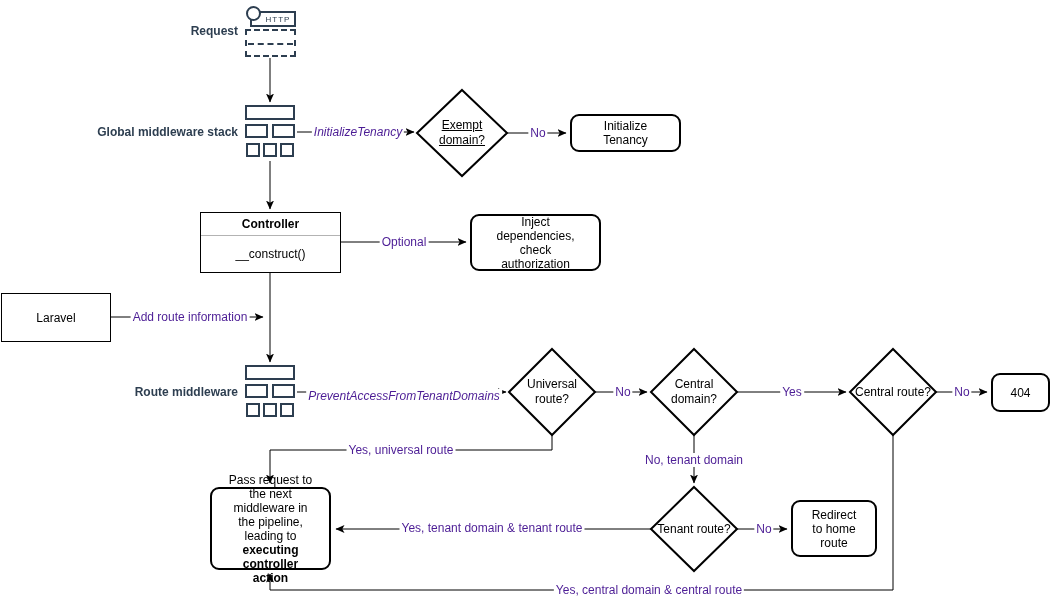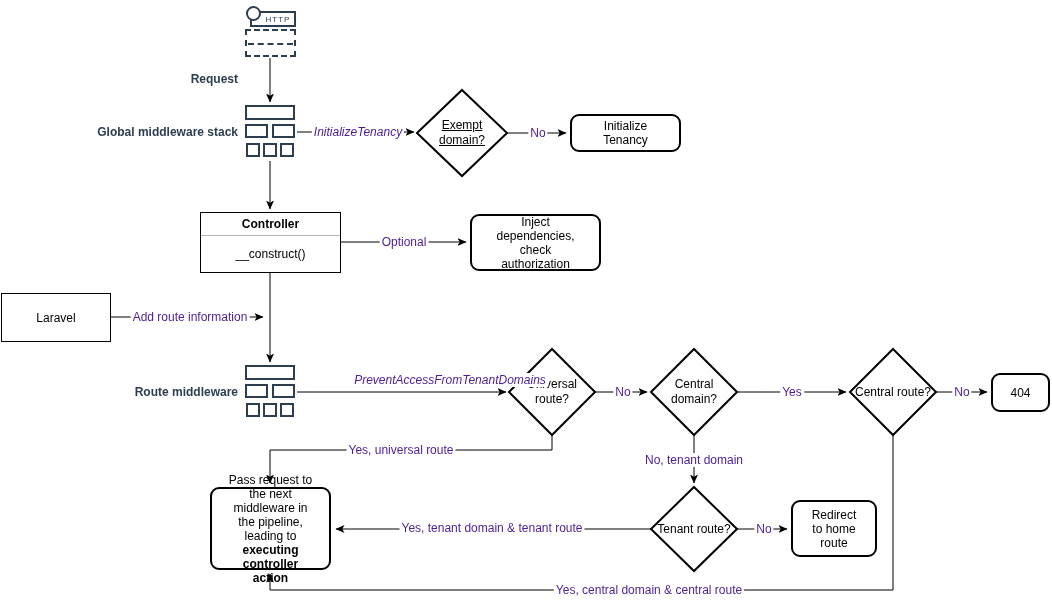--- a/index.html
+++ b/index.html
@@ -107,21 +107,21 @@
     </g>
   </svg>
 
   <div class="req-icon">
     <div class="circ"></div>
     <div class="httpbox">HTTP</div>
     <div class="dashbox">
       <div class="dashline"></div>
     </div>
   </div>
-  <div class="caption" style="top:23px;margin-top:48px;">Request</div>
+  <div class="caption" style="top:23px;">Request</div>
 
   <div class="mw-icon" style="left:245px;top:105px;">
     <div class="r r1"></div>
     <div class="r r2a"></div>
     <div class="r r2b"></div>
     <div class="r r3a"></div>
     <div class="r r3b"></div>
     <div class="r r3c"></div>
   </div>
   <div class="caption" style="top:124px;">Global middleware stack</div>
@@ -164,21 +164,21 @@
   <div class="dtext" style="left:462px;top:133px;text-decoration:underline;">Exempt domain?</div>
   <div class="dtext" style="left:552px;top:392px;">Universal route?</div>
   <div class="dtext" style="left:694px;top:392px;">Central domain?</div>
   <div class="dtext" style="left:893px;top:392px;">Central route?</div>
   <div class="dtext" style="left:694px;top:529px;">Tenant route?</div>
 
   <div class="elabel it" style="left:358px;top:132px;">InitializeTenancy</div>
   <div class="elabel" style="left:538px;top:133px;">No</div>
   <div class="elabel" style="left:404px;top:242px;">Optional</div>
   <div class="elabel" style="left:190px;top:317px;">Add route information</div>
-  <div class="elabel it" style="left:404px;top:380px;margin-left:46px;">PreventAccessFromTenantDomains</div>
+  <div class="elabel it" style="left:404px;top:396px;">PreventAccessFromTenantDomains</div>
   <div class="elabel" style="left:623px;top:392px;">No</div>
   <div class="elabel" style="left:792px;top:392px;">Yes</div>
   <div class="elabel" style="left:962px;top:392px;">No</div>
   <div class="elabel" style="left:401px;top:450px;">Yes, universal route</div>
   <div class="elabel" style="left:694px;top:460px;">No, tenant domain</div>
   <div class="elabel" style="left:764px;top:529px;">No</div>
   <div class="elabel" style="left:492px;top:528px;">Yes, tenant domain &amp; tenant route</div>
   <div class="elabel" style="left:649px;top:590px;">Yes, central domain &amp; central route</div>
 
 </div>

